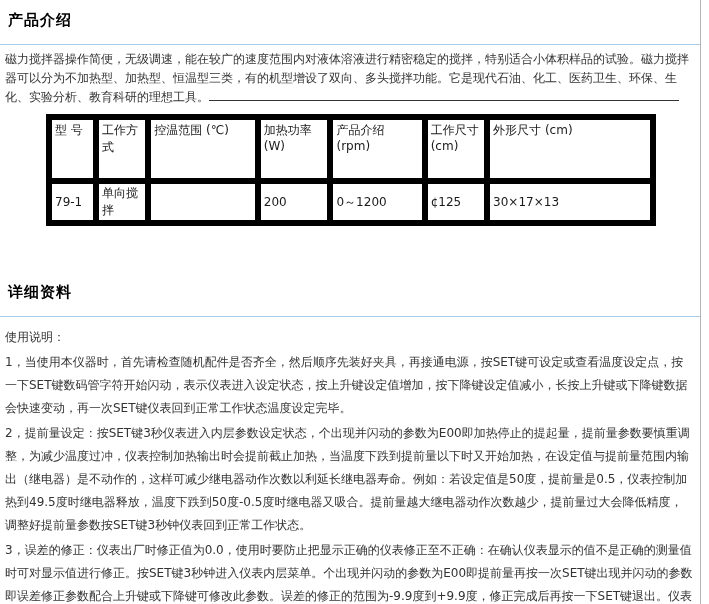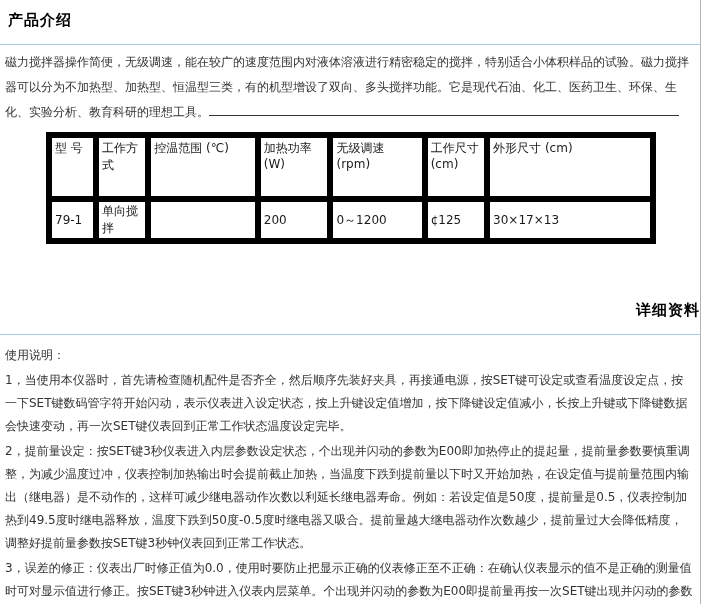--- a/index.html
+++ b/index.html
@@ -12,33 +12,33 @@
   .page {
     width: 700px;
     min-height: 603px;
     border-right: 1px solid #b3b3b3;
     overflow: hidden;
   }
   .section-head {
     border-bottom: 1px solid #a9cbe3;
     padding: 11px 0 14px 8px;
   }
-  .section-head.second { margin-top: 46px; text-align: right; }
+  .section-head.second { margin-top: 46px; }
   .section-title {
     margin: 0;
     font-size: 15px;
     font-weight: bold;
     color: #000000;
     letter-spacing: 1px;
   }
   .intro-text {
     margin: 5px 0 0 0;
     padding: 0 4px 0 5px;
     font-size: 12px;
-    line-height: 25px;
+    line-height: 19px;
     color: #333333;
   }
   .blank-underline {
     display: inline-block;
     width: 470px;
     height: 10px;
     border-bottom: 1px solid #333333;
     vertical-align: baseline;
   }
   table.spec-table {
@@ -97,21 +97,21 @@
         <col class="col-speed">
         <col class="col-work">
         <col class="col-dim">
     </colgroup>
     <tbody>
       <tr class="hdr">
         <th>型 号</th>
         <th>工作方式</th>
         <th>控温范围 (℃)</th>
         <th>加热功率 (W)</th>
-        <th>无级调速 (rpm)</th>
+        <th>产品介绍 (rpm)</th>
         <th>工作尺寸 (cm)</th>
         <th>外形尺寸 (cm)</th>
       </tr>
       <tr class="datarow">
         <td>79-1</td>
         <td>单向搅拌</td>
         <td></td>
         <td>200</td>
         <td>0～1200</td>
         <td>¢125</td>

